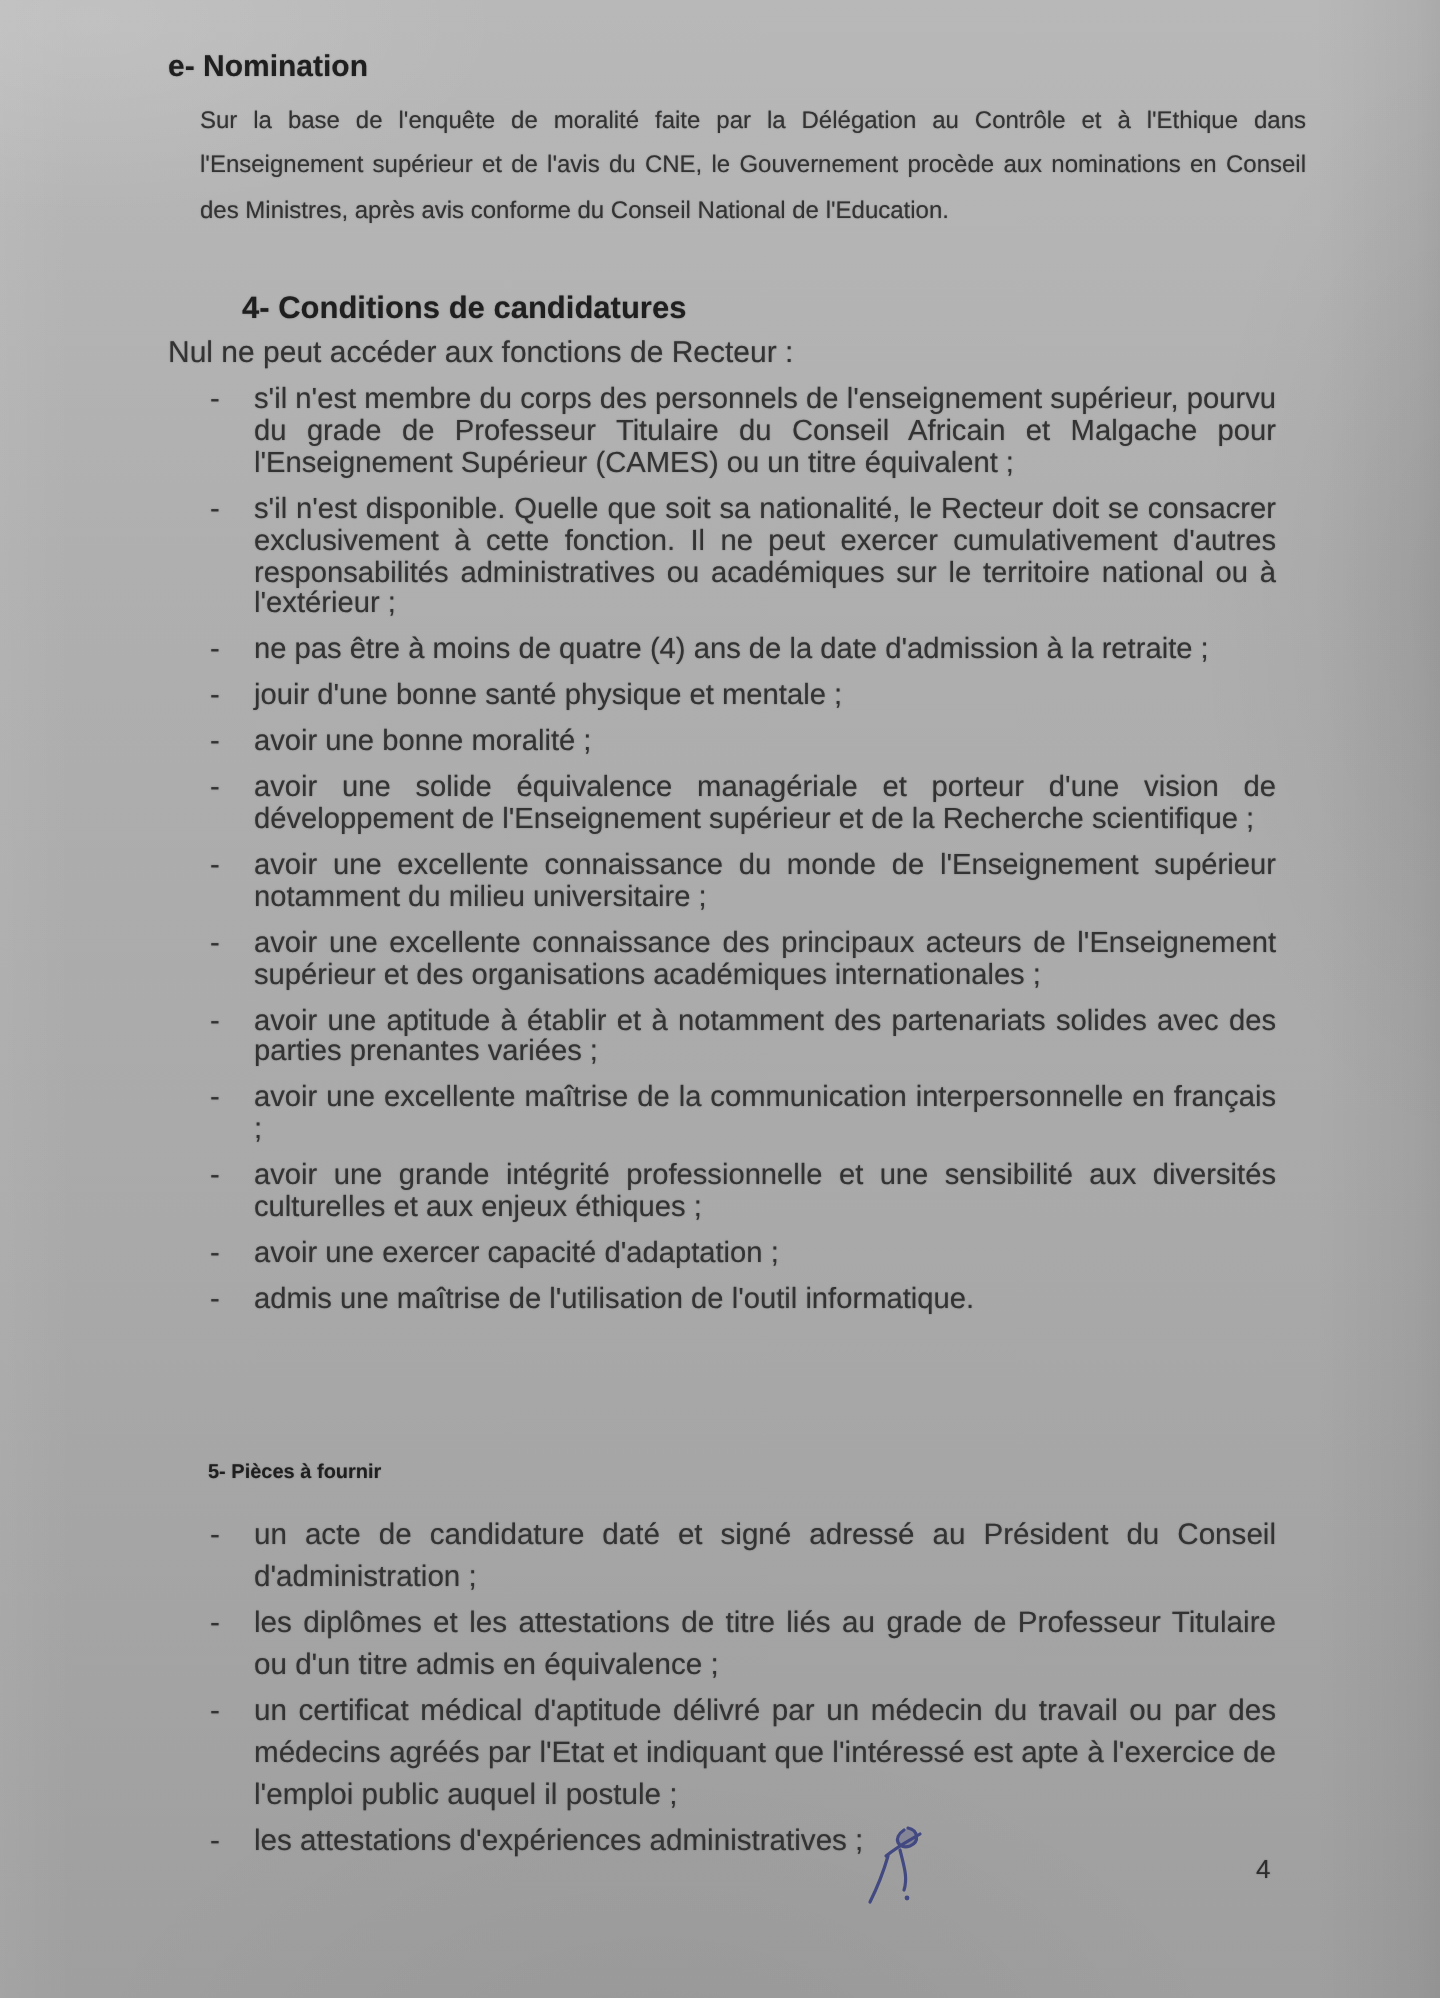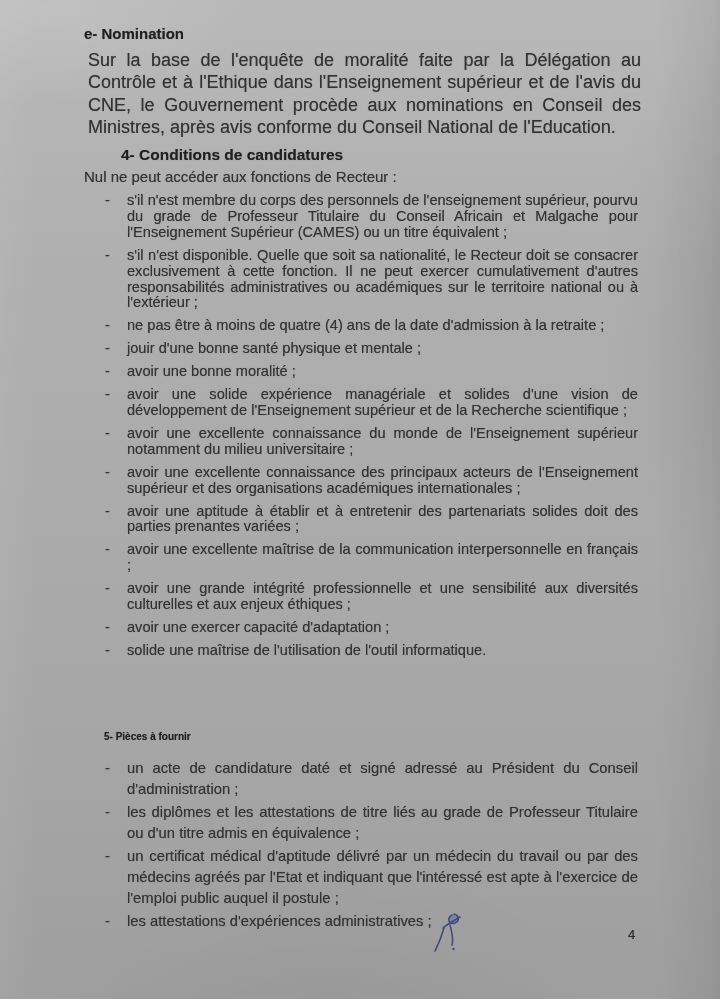--- a/index.html
+++ b/index.html
@@ -18,22 +18,22 @@
     position: absolute; inset: 0; pointer-events: none;
     background:
       radial-gradient(ellipse 300px 140px at 6% 1%, rgba(255,255,255,0.13), transparent 70%),
       radial-gradient(ellipse 420px 280px at 45% 106%, rgba(0,0,0,0.05), transparent 72%),
       radial-gradient(ellipse 200px 400px at 101% 30%, rgba(0,0,0,0.06), transparent 70%),
       linear-gradient(90deg, rgba(255,255,255,0.05) 0%, rgba(0,0,0,0) 5%, rgba(0,0,0,0) 90%, rgba(0,0,0,0.05) 97%, rgba(0,0,0,0.10) 100%);
   }
   .h { position: absolute; font-weight: bold; color: #1f1f1f; white-space: nowrap; }
   #h-nomination { left: 84px; top: 25px; font-size: 15px; }
   #p-nomination {
-    position: absolute; left: 88px; top: 49px; width: 553px;
-    font-size: 18px; line-height: 22.3px;
+    position: absolute; left: 100px; top: 49px; width: 553px;
+    font-size: 12px; line-height: 22.3px;
     text-align: justify; text-align-last: left; margin: 0;
   }
   #h-conditions { left: 104px; top: 146px; font-size: 15.5px; margin-left: 17px; }
   #p-conditions-intro {
     position: absolute; left: 84px; top: 168px; margin: 0;
     font-size: 15px; white-space: nowrap; text-align: right;
   }
   ul.list {
     position: absolute; left: 84px; width: 554px;
     margin: 0; padding: 0; list-style: none;
@@ -84,49 +84,49 @@
     <li>
       <span class="dash">-</span>
       <span class="txt">jouir d'une bonne santé physique et mentale ;</span>
     </li>
     <li>
       <span class="dash">-</span>
       <span class="txt">avoir une bonne moralité ;</span>
     </li>
     <li>
       <span class="dash">-</span>
-      <span class="txt">avoir une solide expérience managériale et solides d'une vision de développement de l'Enseignement supérieur et de la Recherche scientifique ;</span>
+      <span class="txt">avoir une solide équivalence managériale et porteur d'une vision de développement de l'Enseignement supérieur et de la Recherche scientifique ;</span>
     </li>
     <li>
       <span class="dash">-</span>
       <span class="txt">avoir une excellente connaissance du monde de l'Enseignement supérieur notamment du milieu universitaire ;</span>
     </li>
     <li>
       <span class="dash">-</span>
       <span class="txt">avoir une excellente connaissance des principaux acteurs de l'Enseignement supérieur et des organisations académiques internationales ;</span>
     </li>
     <li>
       <span class="dash">-</span>
-      <span class="txt">avoir une aptitude à établir et à entretenir des partenariats solides doit des parties prenantes variées ;</span>
+      <span class="txt">avoir une aptitude à établir et à notamment des partenariats solides avec des parties prenantes variées ;</span>
     </li>
     <li>
       <span class="dash">-</span>
       <span class="txt">avoir une excellente maîtrise de la communication interpersonnelle en français ;</span>
     </li>
     <li>
       <span class="dash">-</span>
       <span class="txt">avoir une grande intégrité professionnelle et une sensibilité aux diversités culturelles et aux enjeux éthiques ;</span>
     </li>
     <li>
       <span class="dash">-</span>
       <span class="txt">avoir une exercer capacité d'adaptation ;</span>
     </li>
     <li>
       <span class="dash">-</span>
-      <span class="txt">solide une maîtrise de l'utilisation de l'outil informatique.</span>
+      <span class="txt">admis une maîtrise de l'utilisation de l'outil informatique.</span>
     </li>
   </ul>
 
   <div id="h-pieces" class="h">5- Pièces à fournir</div>
 
   <ul id="list-pieces" class="list">
     <li>
       <span class="dash">-</span>
       <span class="txt">un acte de candidature daté et signé adressé au Président du Conseil d'administration ;</span>
     </li>

